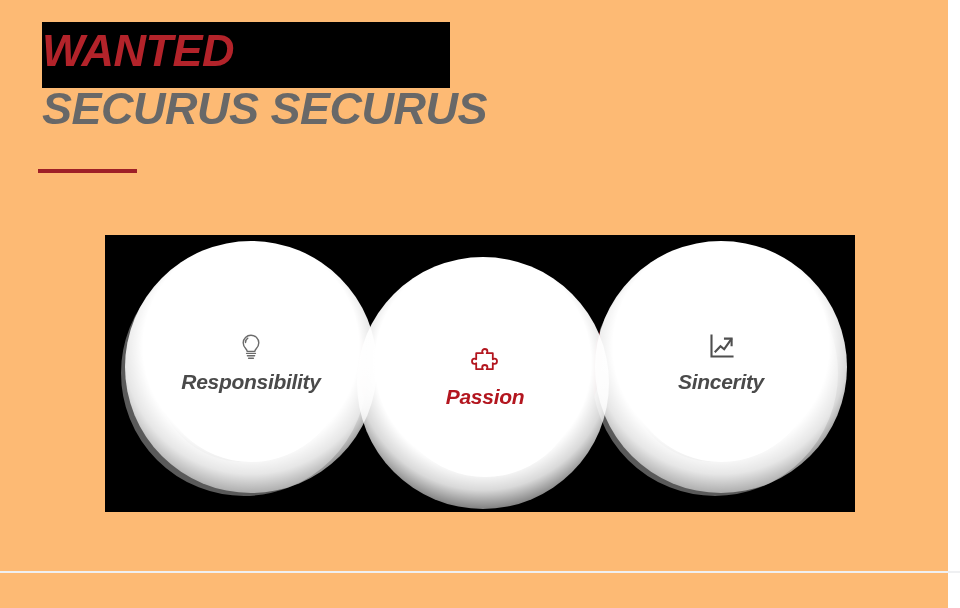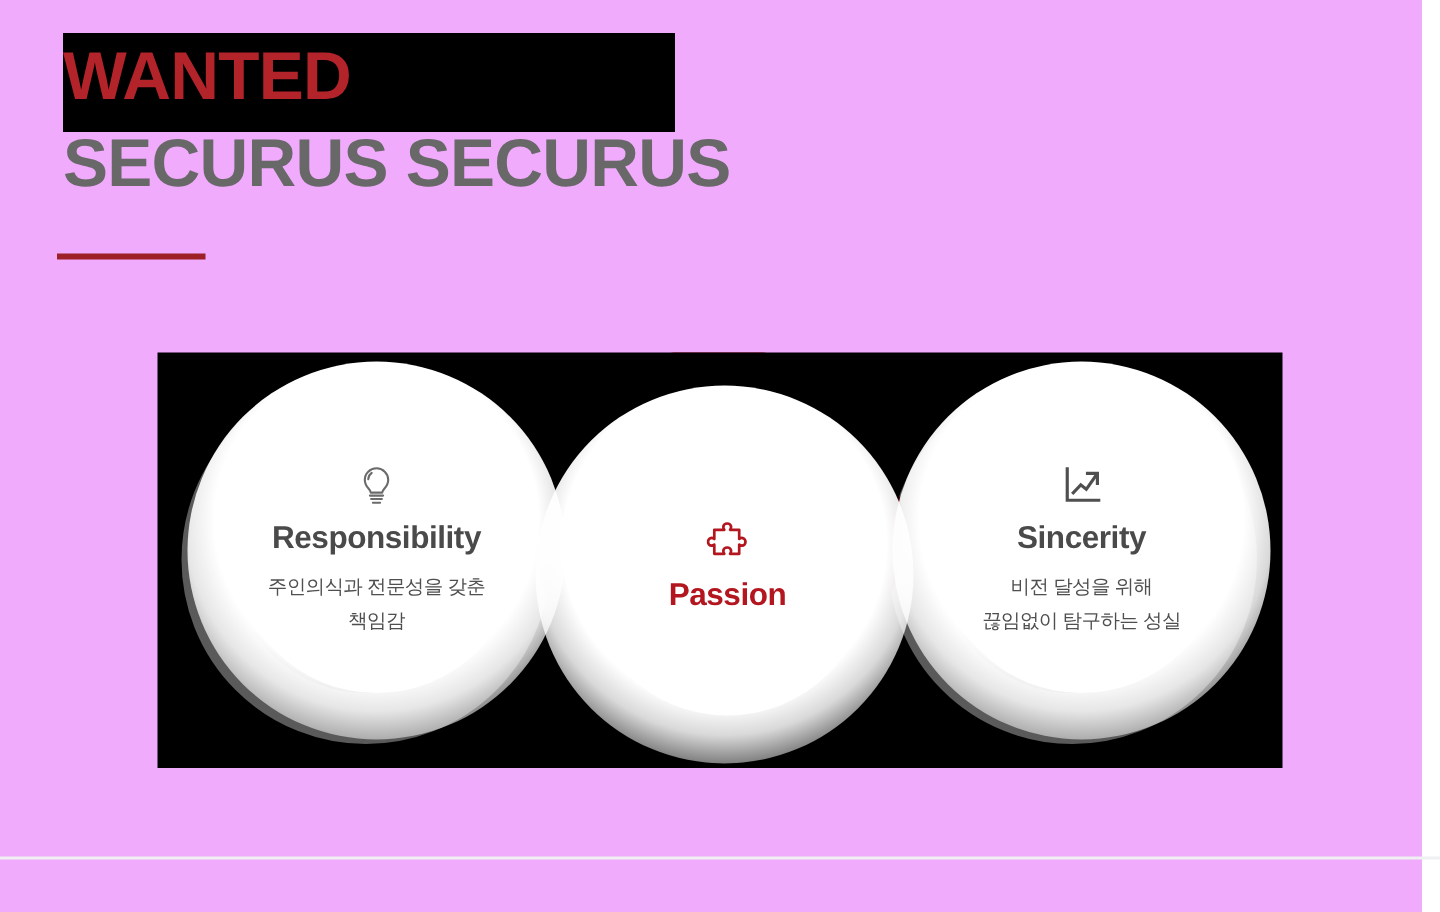--- a/index.html
+++ b/index.html
@@ -10,21 +10,22 @@
     height: 608px;
     background: #ffffff;
     font-family: "Liberation Sans", "DejaVu Sans", sans-serif;
     overflow: hidden;
   }
 
   .page {
     position: relative;
     width: 948px;
     height: 608px;
-    background: #f0abfc;
+    background: #fdba74;
+    font-style: italic;
   }
 
   
   .heading-area {
     position: absolute;
     left: 0;
     top: 0;
     width: 960px;
     height: 200px;
   }
@@ -217,44 +218,40 @@
         <div class="bubble-icon">
           <svg width="26" height="28" viewBox="0 0 26 28" fill="none" stroke="#6b6b6b" stroke-width="1.4" stroke-linecap="round" stroke-linejoin="round">
             <path d="M13 2.2c-4.3 0-7.8 3.4-7.8 7.6 0 2.6 1.3 4.6 2.6 6 0.8 0.9 1.3 1.7 1.4 2.6h7.6c0.1-0.9 0.6-1.7 1.4-2.6 1.3-1.4 2.6-3.4 2.6-6 0-4.2-3.5-7.6-7.8-7.6z"></path>
             <path d="M9.8 5.2c-1.3 0.9-2.2 2.5-2.3 4.3"></path>
             <line x1="8.6" y1="20.4" x2="17.4" y2="20.4"></line>
             <line x1="9.4" y1="22.7" x2="16.6" y2="22.7"></line>
             <line x1="10.6" y1="25.2" x2="15.4" y2="25.2"></line>
           </svg>
         </div>
         <div class="bubble-title title-gray">Responsibility</div>
-        <div class="bubble-desc">주인의식과 전문성을 갖춘
-책임감</div>
       </div>
 
       <div class="bubble bubble-2">
         <div class="bubble-icon">
           <svg width="28" height="28" viewBox="0 0 28 28" fill="none" stroke="#b3161f" stroke-width="1.8" stroke-linecap="round" stroke-linejoin="round">
             <path d="M11.2 3.4c0-1.4 1.2-2.4 2.6-2.4s2.6 1 2.6 2.4c0 0.7-0.3 1.3-0.7 1.8h6.1v6.1c0.5-0.4 1.1-0.7 1.8-0.7 1.4 0 2.4 1.2 2.4 2.6s-1 2.6-2.4 2.6c-0.7 0-1.3-0.3-1.8-0.7v6.1h-6.1c0.4-0.5 0.7-1.1 0.7-1.8 0-1.4-1.2-2.4-2.6-2.4s-2.6 1-2.6 2.4c0 0.7 0.3 1.3 0.7 1.8H5.2v-6.1c-0.5 0.4-1.1 0.7-1.8 0.7-1.4 0-2.4-1.2-2.4-2.6s1-2.6 2.4-2.6c0.7 0 1.3 0.3 1.8 0.7V5.2h6.7c-0.4-0.5-0.7-1.1-0.7-1.8z"></path>
           </svg>
         </div>
         <div class="bubble-title title-red">Passion</div>
       </div>
 
       <div class="bubble bubble-3">
         <div class="bubble-icon">
           <svg width="27" height="27" viewBox="0 0 27 27" fill="none" stroke="#4f4f4f" stroke-width="2.1" stroke-linecap="square" stroke-linejoin="miter">
             <polyline points="3.5,2.5 3.5,23.5 24.5,23.5"></polyline>
             <polyline points="7.5,18.5 12.5,13.2 16.2,16.2 23.2,6.2" fill="none"></polyline>
             <polyline points="17.0,5.6 23.6,5.6 23.6,12.2" fill="none"></polyline>
           </svg>
         </div>
         <div class="bubble-title title-gray">Sincerity</div>
-        <div class="bubble-desc">비전 달성을 위해
-끊임없이 탐구하는 성실</div>
       </div>
 
     </div>
   </div>
 
   <div class="footer-rule"></div>
 
 </div>
 
 </body></html>

